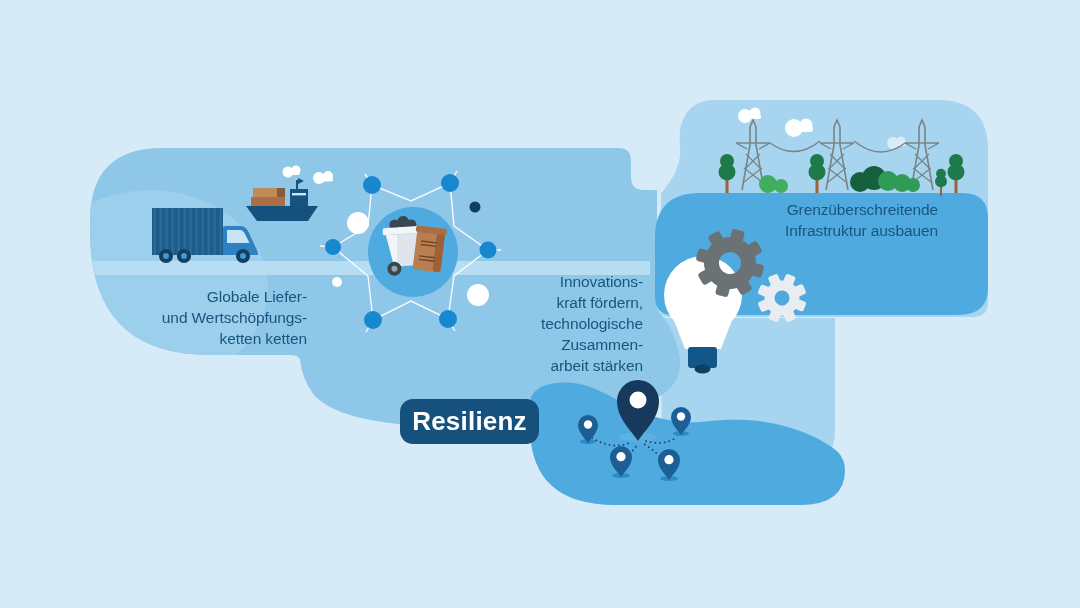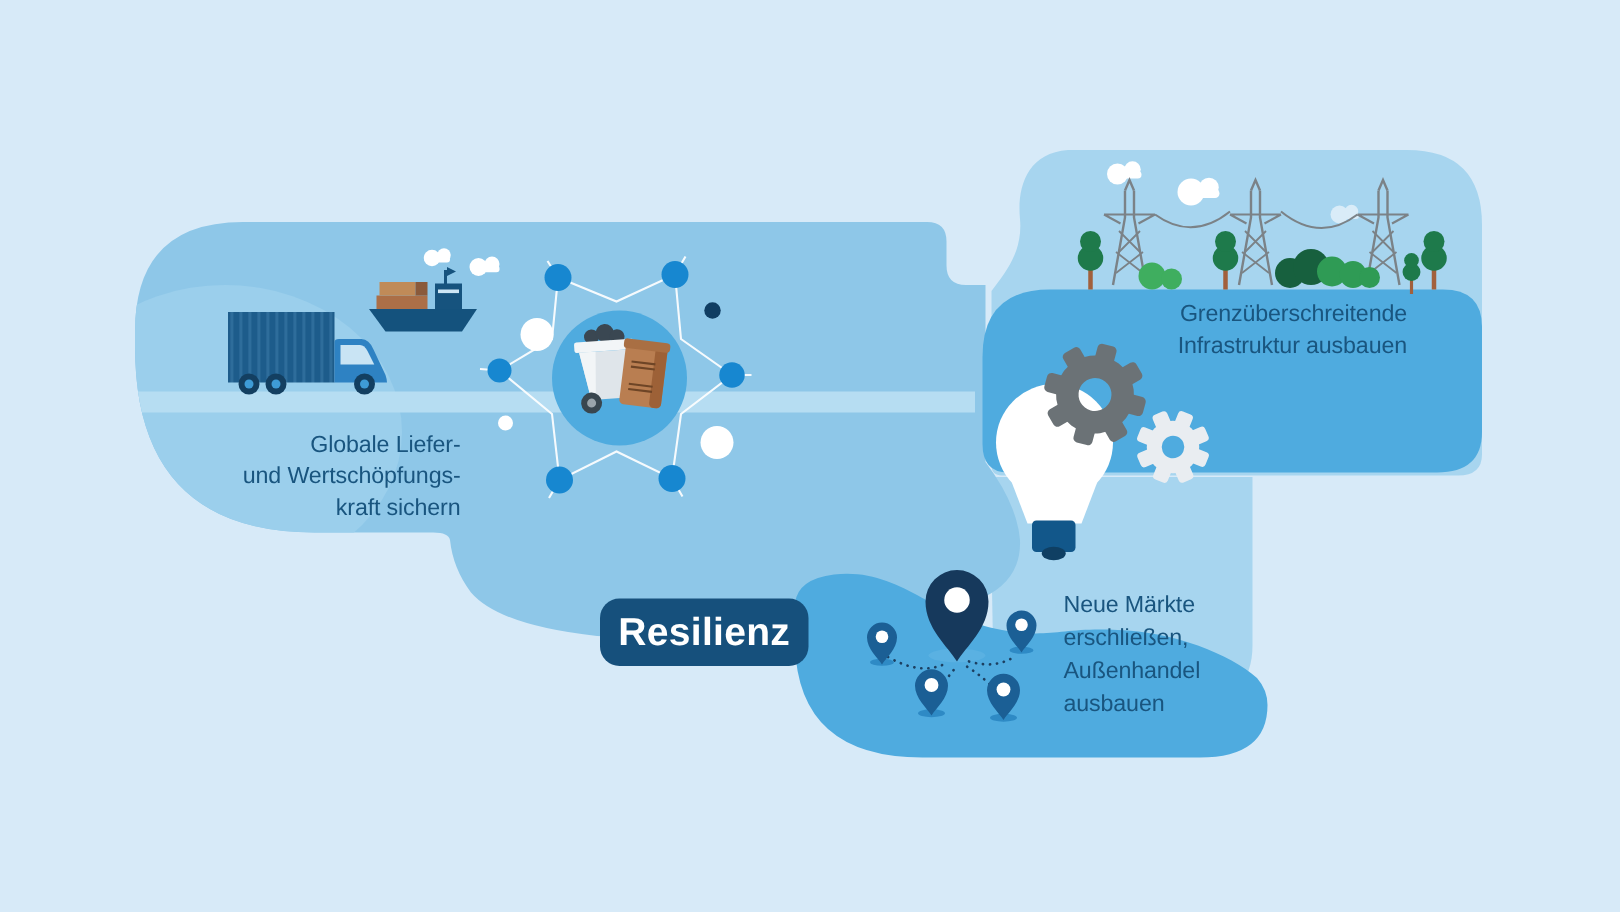--- a/index.html
+++ b/index.html
@@ -243,28 +243,29 @@
         </g>
     <g>
       <path d="M 638 441 C 632 431 617 419 617 401 A 21 21 0 1 1 659 401 C 659 419 644 431 638 441 Z" fill="#16395c"></path>
       <circle cx="638" cy="400" r="8.5" fill="#ffffff"></circle>
     </g>
   </g>
 </svg>
 
 <div class="lbl center" style="left:127px;top:286px;width:180px;">Globale Liefer-
 und Wertschöpfungs-
-kraft sichern</div>
-
-
+ketten ketten</div>
+
+
+<div class="lbl right" style="left:497px;top:271px;width:146px;">Innovations-
+kraft fördern,
+technologische
+Zusammen-
+arbeit stärken</div>
 
 <div class="lbl center" style="left:738px;top:199px;width:200px;">Grenzüberschreitende
 Infrastruktur ausbauen</div>
 
-<div class="lbl" style="left:709px;top:393px;width:130px;line-height:22px;">Neue Märkte
-erschließen,
-Außenhandel
-ausbauen</div>
 
 <div class="title-box">
   <span>Resilienz</span>
 </div>
 </div>
 
 </body></html>

